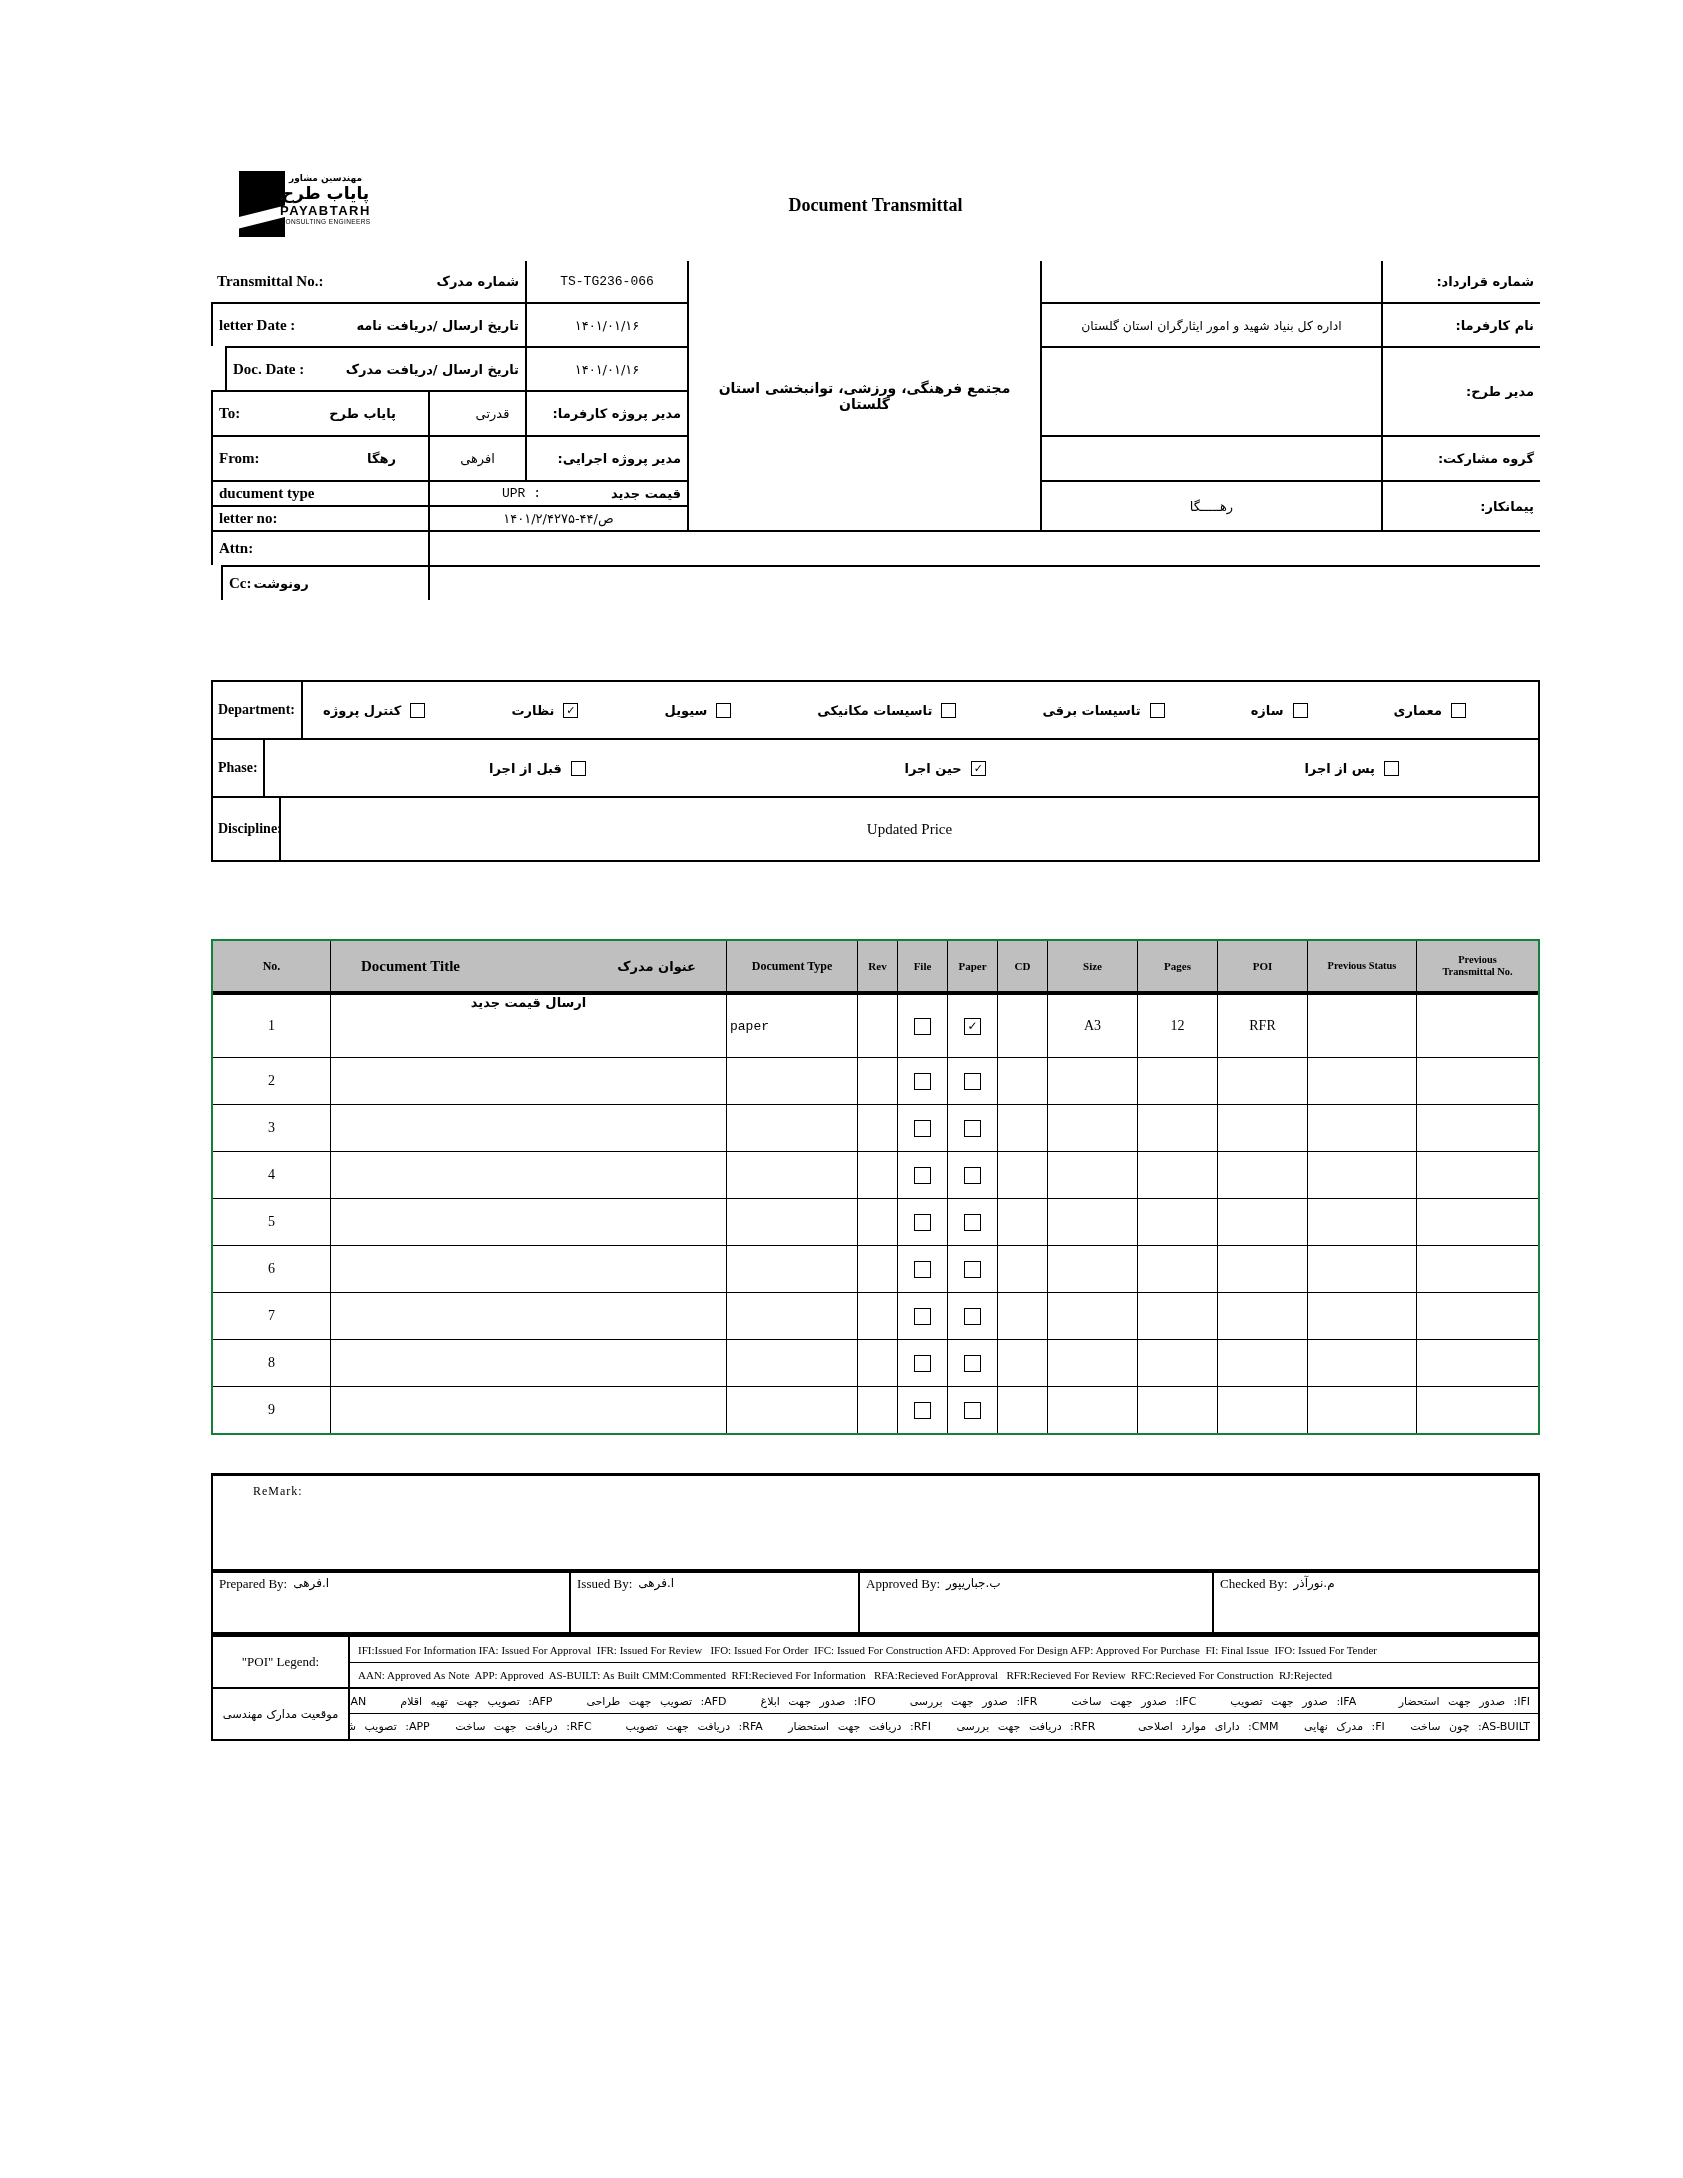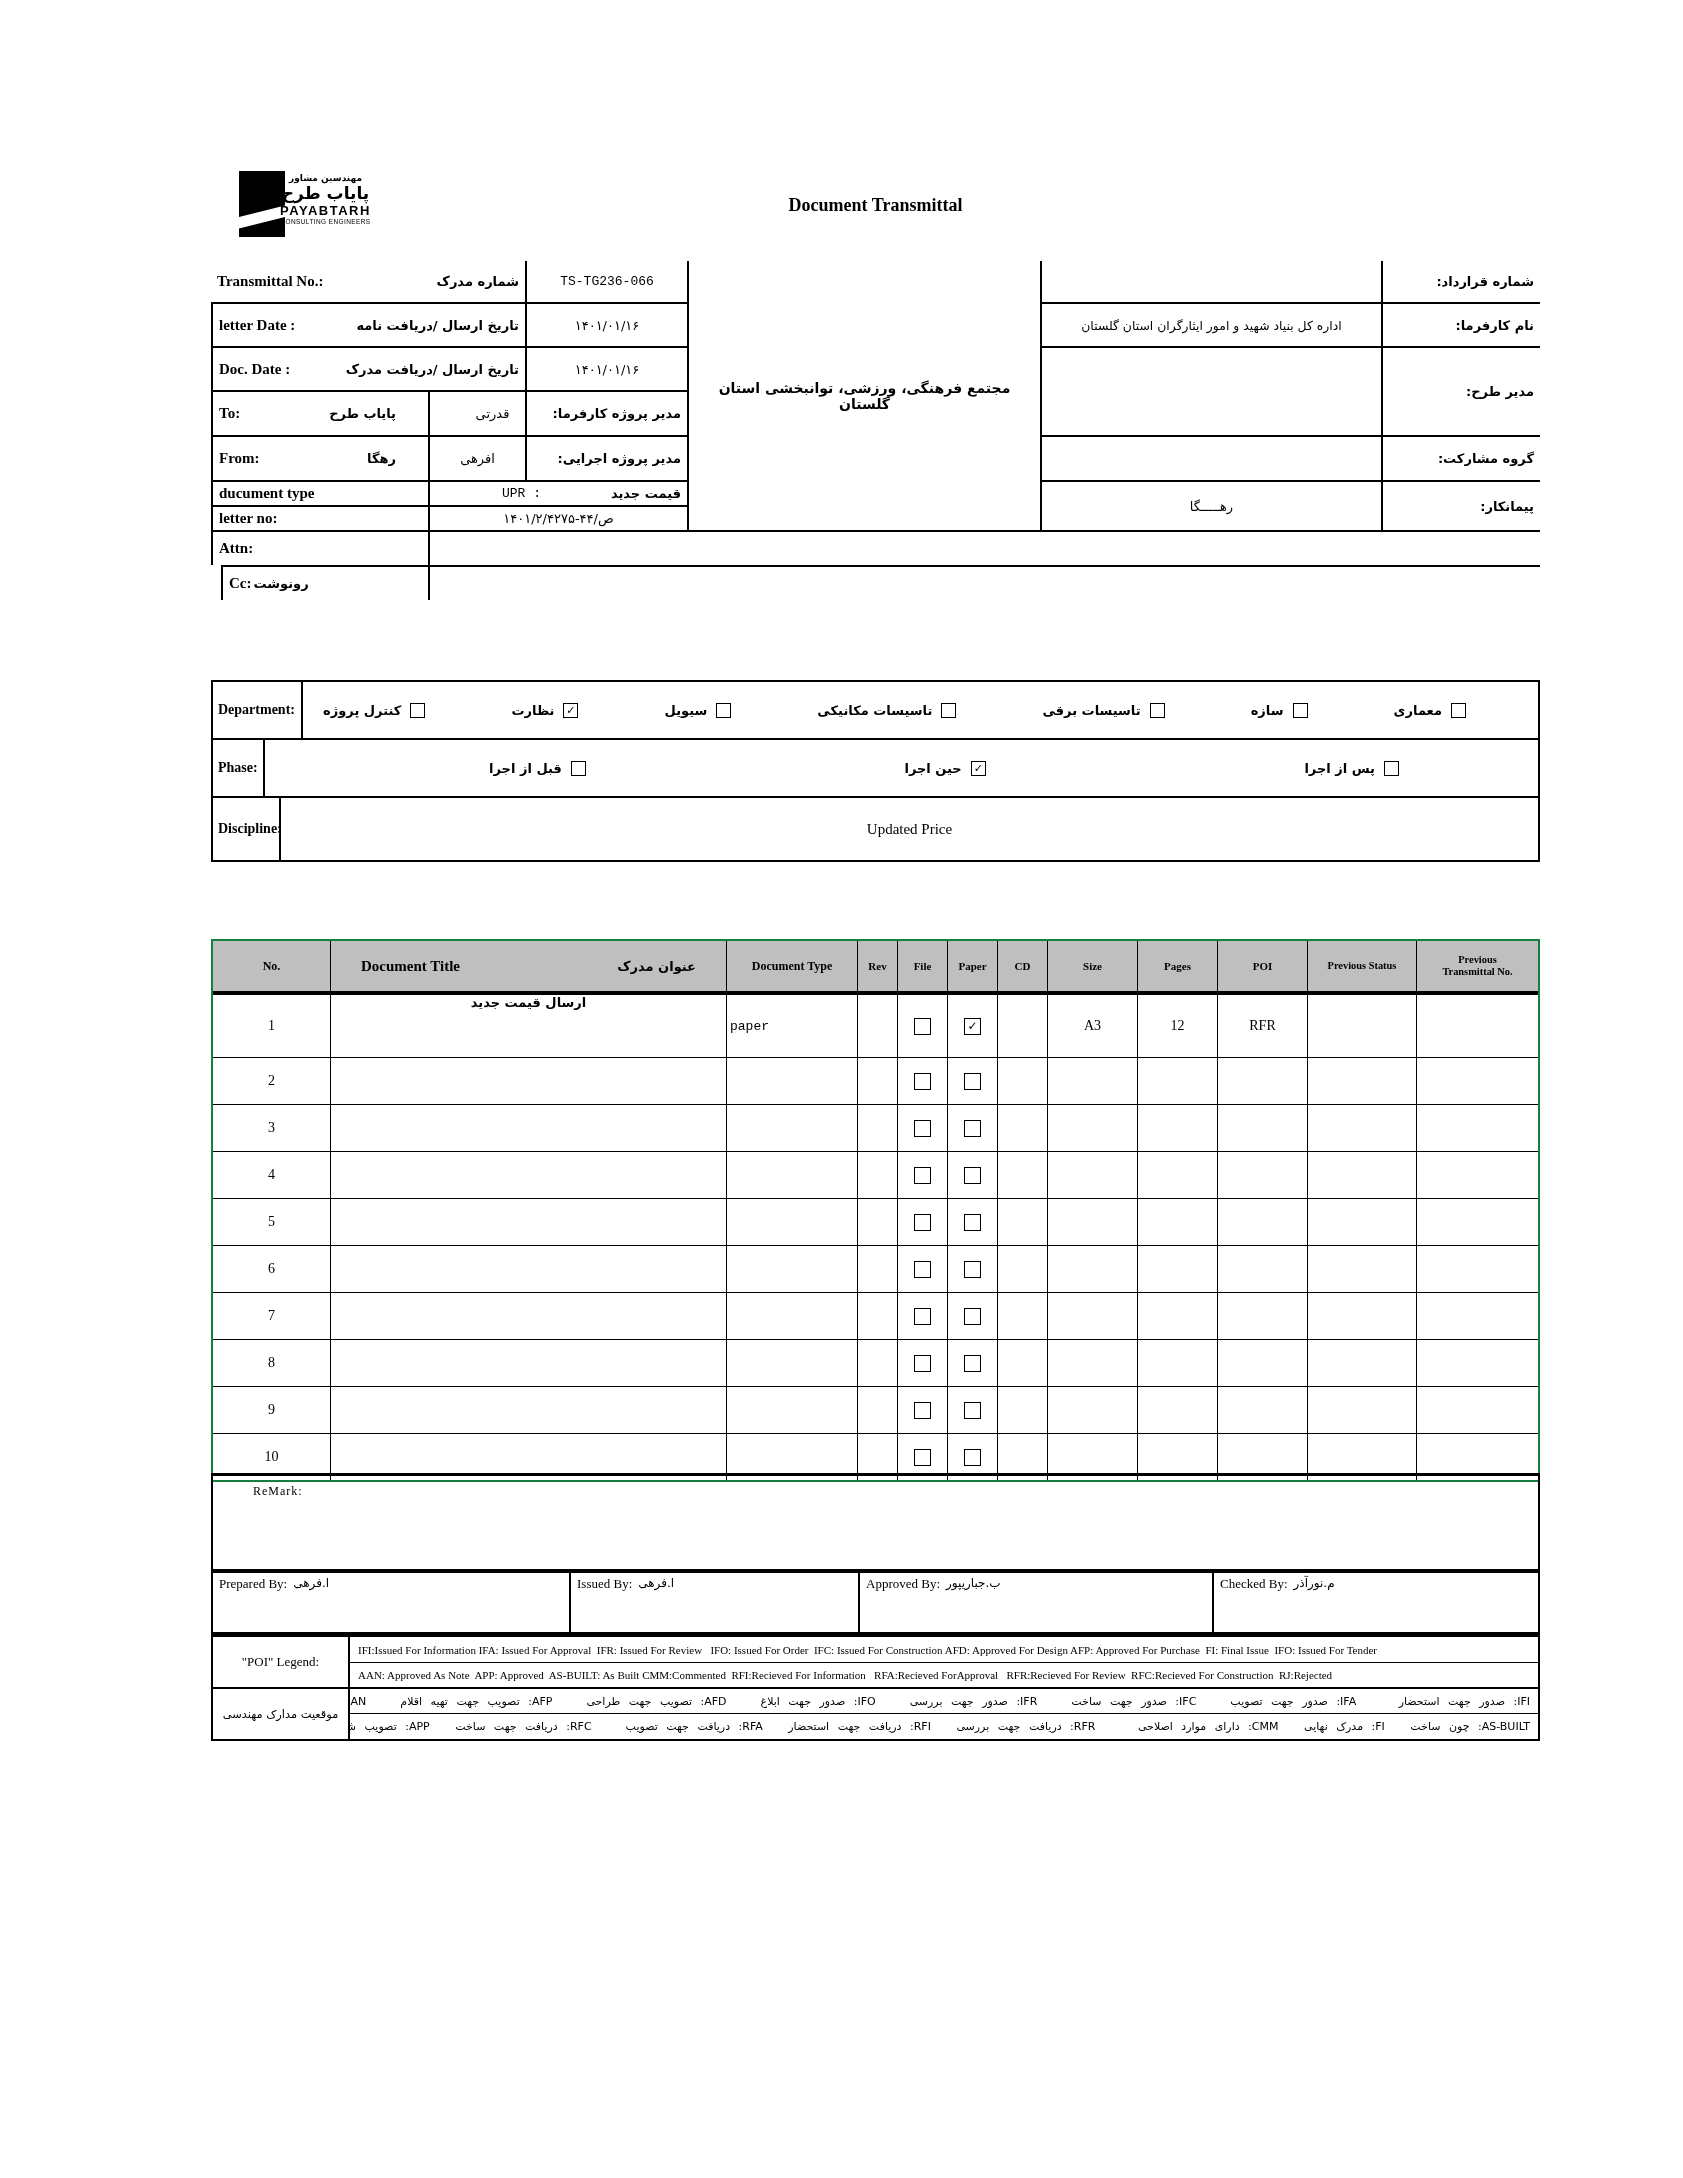--- a/index.html
+++ b/index.html
@@ -111,21 +111,21 @@
       <span class="lab-fa">شماره مدرک</span>
     </div>
     <div class="ic r1 val mono center" style="grid-area:1/3/2/4;">TS-TG236-066</div>
 
     <div class="ic spread" style="grid-area:2/1/3/3;">
       <span class="lab-en">letter Date  :</span>
       <span class="lab-fa">تاریخ ارسال /دریافت نامه</span>
     </div>
     <div class="ic val fa center dirltr" style="grid-area:2/3/3/4;">۱۴۰۱/۰۱/۱۶</div>
 
-    <div class="ic spread" style="grid-area:3/1/4/3;">
+    <div class="ic spread" style="grid-area:3/1/4/3;margin-left:14px;">
       <span class="lab-en">Doc. Date :</span>
       <span class="lab-fa">تاریخ ارسال /دریافت مدرک</span>
     </div>
     <div class="ic val fa center dirltr" style="grid-area:3/3/4/4;">۱۴۰۱/۰۱/۱۶</div>
 
     <div class="ic spread" style="grid-area:4/1/5/2;padding-right:32px;">
       <span class="lab-en">To:</span>
       <span class="lab-fa">پایاب طرح</span>
     </div>
     <div class="ic val fa center" style="grid-area:4/2/5/3;padding-left:36px;">قدرتی</div>
@@ -417,38 +417,20 @@
           <div class="td c-paper">
             <span class="cb"></span>
           </div>
           <div class="td c-cd"></div>
           <div class="td c-size"></div>
           <div class="td c-pages"></div>
           <div class="td c-poi"></div>
           <div class="td c-prev-status"></div>
           <div class="td c-prev-transmittal"></div>
         </div>
-        <div class="gridrow trow">
-          <div class="td c-no">10</div>
-          <div class="td c-title"></div>
-          <div class="td c-type"></div>
-          <div class="td c-rev"></div>
-          <div class="td c-file">
-            <span class="cb"></span>
-          </div>
-          <div class="td c-paper">
-            <span class="cb"></span>
-          </div>
-          <div class="td c-cd"></div>
-          <div class="td c-size"></div>
-          <div class="td c-pages"></div>
-          <div class="td c-poi"></div>
-          <div class="td c-prev-status"></div>
-          <div class="td c-prev-transmittal"></div>
-        </div>
       </div>
   </div>
 
   <div class="abs remark">
     <span>ReMark:</span>
   </div>
 
   <div class="abs sigrow">
     <div class="sig">
       <span>Prepared By:</span>

